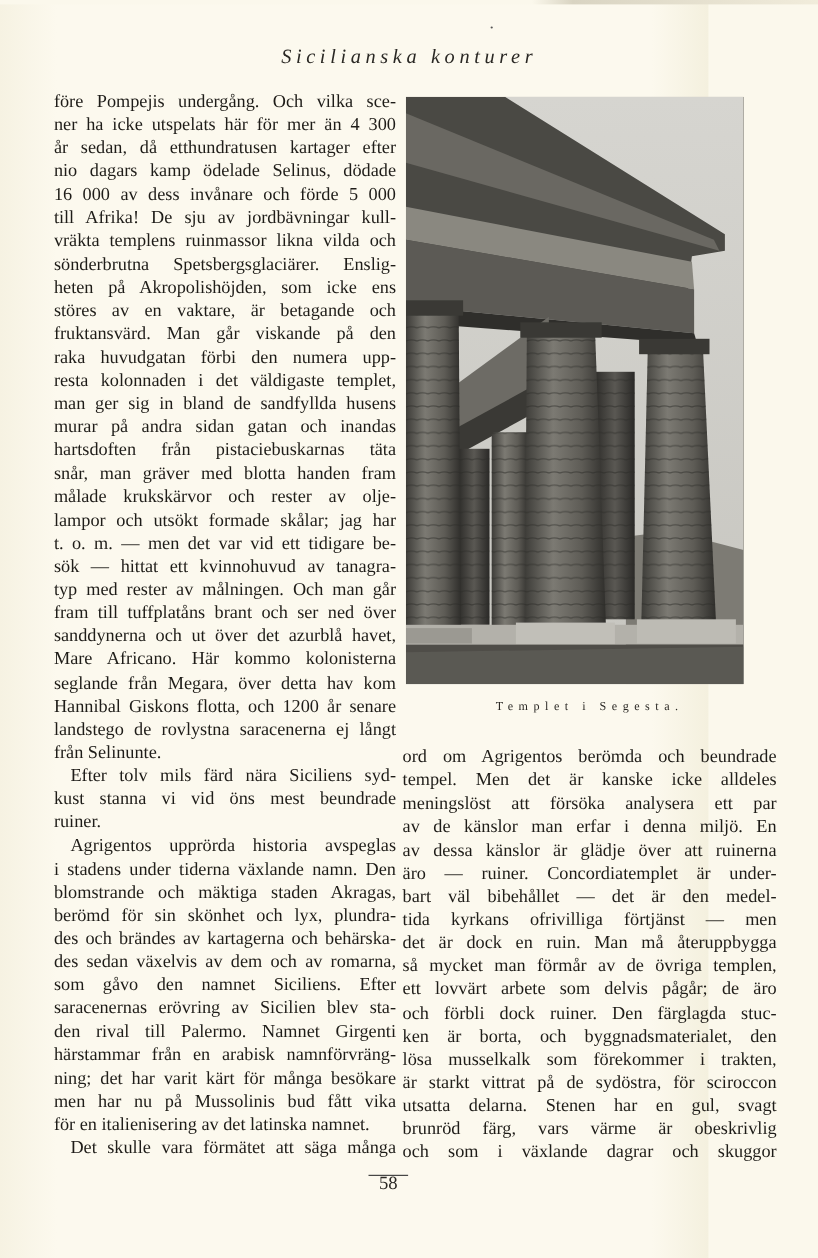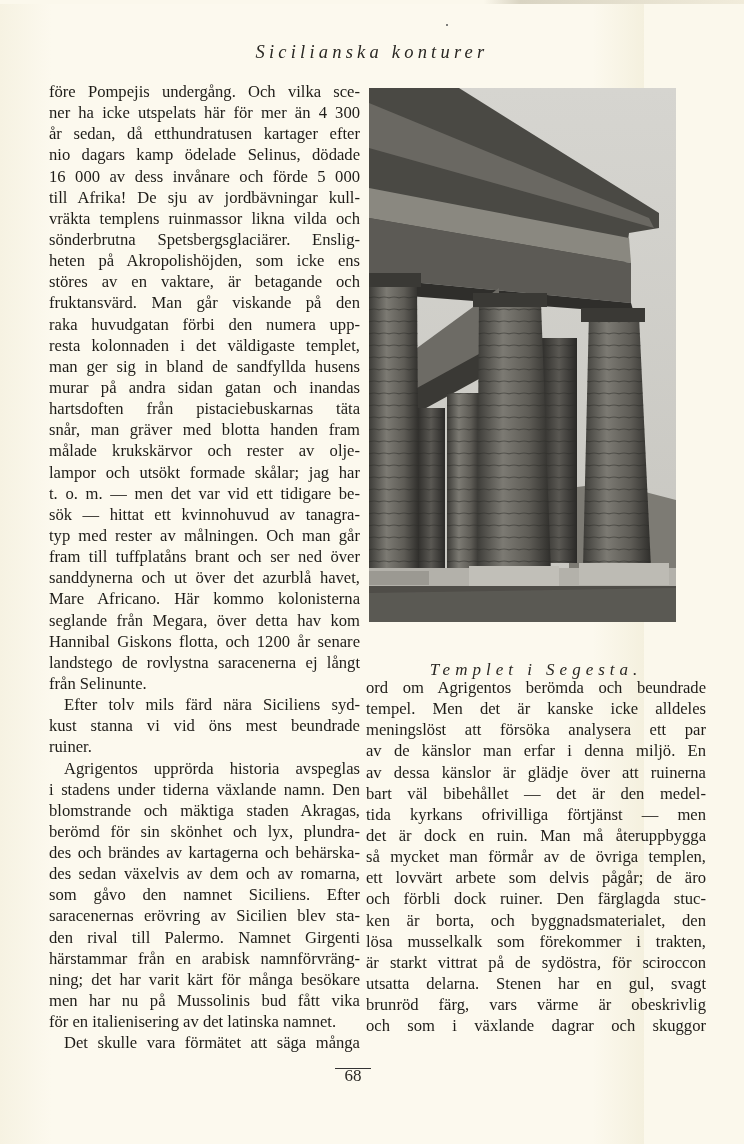--- a/index.html
+++ b/index.html
@@ -34,21 +34,21 @@
     .left-col { left: 33px; top: 81px; width: 311px; margin-left: 16px; }
     .right-col { left: 366px; top: 677px; width: 340px; }
     .photo {
       position: absolute; left: 369px; top: 88px; width: 307px; height: 534px;
       background: #cfcdc6; overflow: hidden;
       box-shadow: 0 0 0 1px #7a7870 inset;
     }
     .photo svg { display: block; }
     .caption {
       position: absolute; left: 366px; top: 636px; width: 340px; text-align: center;
-      font-style: italic; font-size: 17px; letter-spacing: 5px; color: #2a2824; margin-top: 24px;
+      font-size: 11px; letter-spacing: 5px; color: #2a2824;
     }
     .folio-rule {
       position: absolute; left: 335px; top: 1068px; width: 36px; height: 1px; background: #333;
     }
     .folio {
       position: absolute; left: 335px; top: 1066px; width: 36px; text-align: center;
       font-size: 17px; color: #2a2824;
     }
   </style>
 </head>
@@ -174,29 +174,30 @@
   </div>
 
   <div class="caption">Templet i Segesta.</div>
 
   <div class="col right-col">
     <span class="line">ord om Agrigentos berömda och beundrade</span>
     <span class="line">tempel. Men det är kanske icke alldeles</span>
     <span class="line">meningslöst att försöka analysera ett par</span>
     <span class="line">av de känslor man erfar i denna miljö. En</span>
     <span class="line">av dessa känslor är glädje över att ruinerna</span>
+    <span class="line">äro — ruiner. Concordiatemplet är under-</span>
     <span class="line">bart väl bibehållet — det är den medel-</span>
     <span class="line">tida kyrkans ofrivilliga förtjänst — men</span>
     <span class="line">det är dock en ruin. Man må återuppbygga</span>
     <span class="line">så mycket man förmår av de övriga templen,</span>
     <span class="line">ett lovvärt arbete som delvis pågår; de äro</span>
     <span class="line">och förbli dock ruiner. Den färglagda stuc-</span>
     <span class="line">ken är borta, och byggnadsmaterialet, den</span>
     <span class="line">lösa musselkalk som förekommer i trakten,</span>
     <span class="line">är starkt vittrat på de sydöstra, för sciroccon</span>
     <span class="line">utsatta delarna. Stenen har en gul, svagt</span>
     <span class="line">brunröd färg, vars värme är obeskrivlig</span>
     <span class="line">och som i växlande dagrar och skuggor</span>
   </div>
 
   <div class="folio-rule"></div>
-  <div class="folio">68</div>
+  <div class="folio">58</div>
 </div>
 
 </body></html>

